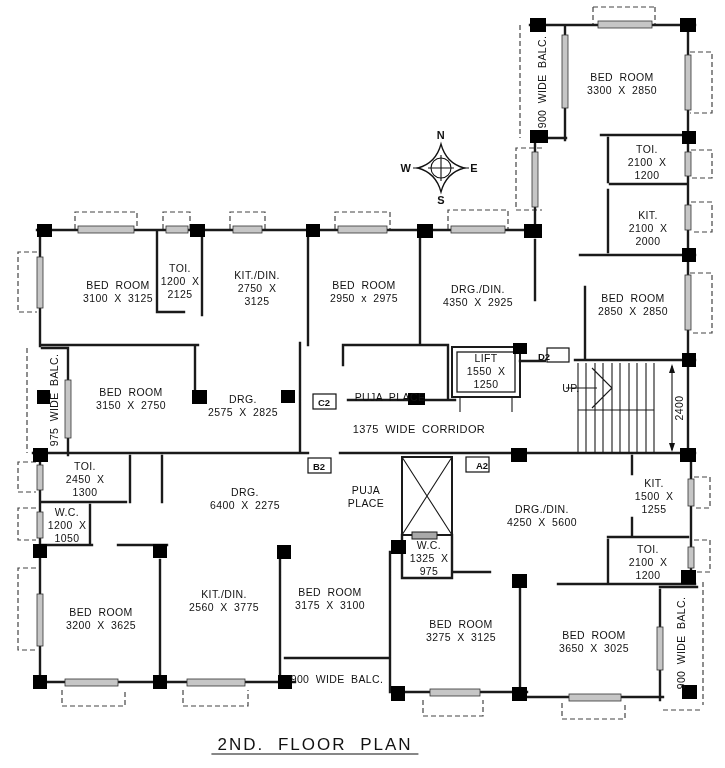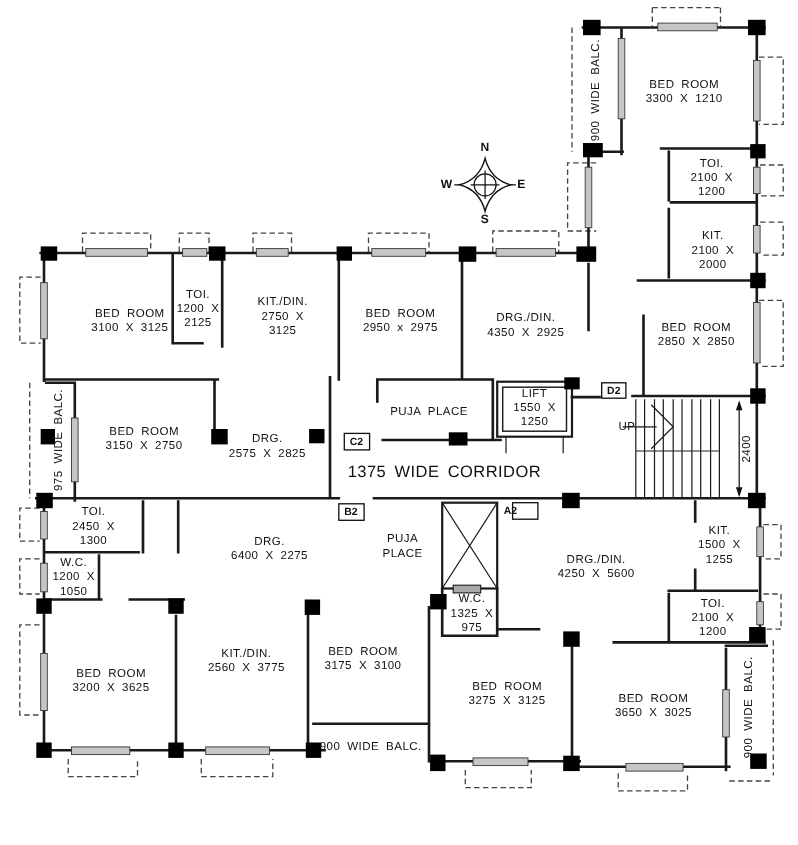--- a/index.html
+++ b/index.html
@@ -4,21 +4,21 @@
 <style>
   html,body{margin:0;padding:0;background:#fff;}
   .plan{position:relative;width:725px;height:768px;background:#fff;overflow:hidden;
         font-family:"Liberation Sans",sans-serif;color:#111;}
   .plan svg{position:absolute;left:0;top:0;}
   .lbl{position:absolute;transform:translate(-50%,-50%);text-align:center;white-space:nowrap;
        font-size:10.5px;line-height:13px;letter-spacing:.4px;word-spacing:3px;}
   .vert{transform:translate(-50%,-50%) rotate(-90deg);}
   .marker{font-size:9.5px;font-weight:bold;letter-spacing:0;word-spacing:0;}
   .compassL{font-size:11px;font-weight:bold;}
-  .corridorL{font-size:15px;}
+  .corridorL{font-size:11px;margin-left:15px;}
   .titleL{font-size:17px;letter-spacing:2px;word-spacing:7px;border-bottom:1.6px solid #111;padding:0 6px 3px;}
 </style>
 </head>
 <body>
 
 <div class="plan">
 
   <svg width="725" height="768" viewBox="0 0 725 768">
 
     <g stroke="#444" stroke-width="1.2" fill="none" stroke-dasharray="5 3">
@@ -148,21 +148,21 @@
     <g stroke="#111" fill="#111">
       <path d="M672 366 V450" stroke-width="1.1" fill="none"></path>
       <path d="M672 364 l-3 9 h6 z M672 452 l-3 -9 h6 z" stroke="none"></path>
     </g>
   </svg>
 
   <div class="lbl vert" style="left:542px;top:82px">900 WIDE BALC.</div>
 
   <div class="lbl" style="left:622px;top:84px">
     <div>BED ROOM</div>
-      <div>3300 X 1210</div>
+      <div>3300 X 2850</div>
   </div>
   <div class="lbl" style="left:647px;top:162px">
     <div>TOI.</div>
       <div>2100 X</div>
       <div>1200</div>
   </div>
   <div class="lbl" style="left:648px;top:228px">
     <div>KIT.</div>
       <div>2100 X</div>
       <div>2000</div>
@@ -193,45 +193,45 @@
   </div>
   <div class="lbl" style="left:364px;top:292px">
     <div>BED ROOM</div>
       <div>2950 x 2975</div>
   </div>
   <div class="lbl" style="left:478px;top:296px">
     <div>DRG./DIN.</div>
       <div>4350 X 2925</div>
   </div>
 
-  <div class="lbl" style="left:390px;top:375px">
+  <div class="lbl" style="left:390px;top:397px">
     <div>PUJA PLACE</div>
   </div>
   <div class="lbl" style="left:486px;top:371px">
     <div>LIFT</div>
       <div>1550 X</div>
       <div>1250</div>
   </div>
-  <div class="lbl marker" style="left:558px;top:356px">D2</div>
+  <div class="lbl marker" style="left:544px;top:356px">D2</div>
   <div class="lbl" style="left:571px;top:388px">UP.</div>
   <div class="lbl vert" style="left:679px;top:408px">2400</div>
 
   <div class="lbl vert" style="left:54px;top:400px">975 WIDE BALC.</div>
   <div class="lbl" style="left:131px;top:399px">
     <div>BED ROOM</div>
       <div>3150 X 2750</div>
   </div>
   <div class="lbl" style="left:243px;top:406px">
     <div>DRG.</div>
       <div>2575 X 2825</div>
   </div>
   <div class="lbl marker" style="left:324px;top:402px">C2</div>
   <div class="lbl corridorL" style="left:404px;top:429px">1375 WIDE CORRIDOR</div>
   <div class="lbl marker" style="left:319px;top:466px">B2</div>
-  <div class="lbl marker" style="left:464px;top:465px">A2</div>
+  <div class="lbl marker" style="left:482px;top:465px">A2</div>
 
   <div class="lbl" style="left:85px;top:479px">
     <div>TOI.</div>
       <div>2450 X</div>
       <div>1300</div>
   </div>
   <div class="lbl" style="left:67px;top:525px">
     <div>W.C.</div>
       <div>1200 X</div>
       <div>1050</div>
@@ -280,13 +280,14 @@
     <div>BED ROOM</div>
       <div>3275 X 3125</div>
   </div>
   <div class="lbl" style="left:594px;top:642px">
     <div>BED ROOM</div>
       <div>3650 X 3025</div>
   </div>
   <div class="lbl" style="left:337px;top:679px">900 WIDE BALC.</div>
   <div class="lbl vert" style="left:681px;top:643px">900 WIDE BALC.</div>
 
+  <div class="lbl titleL" style="left:315px;top:746px">2ND. FLOOR PLAN</div>
 </div>
 
 </body></html>

